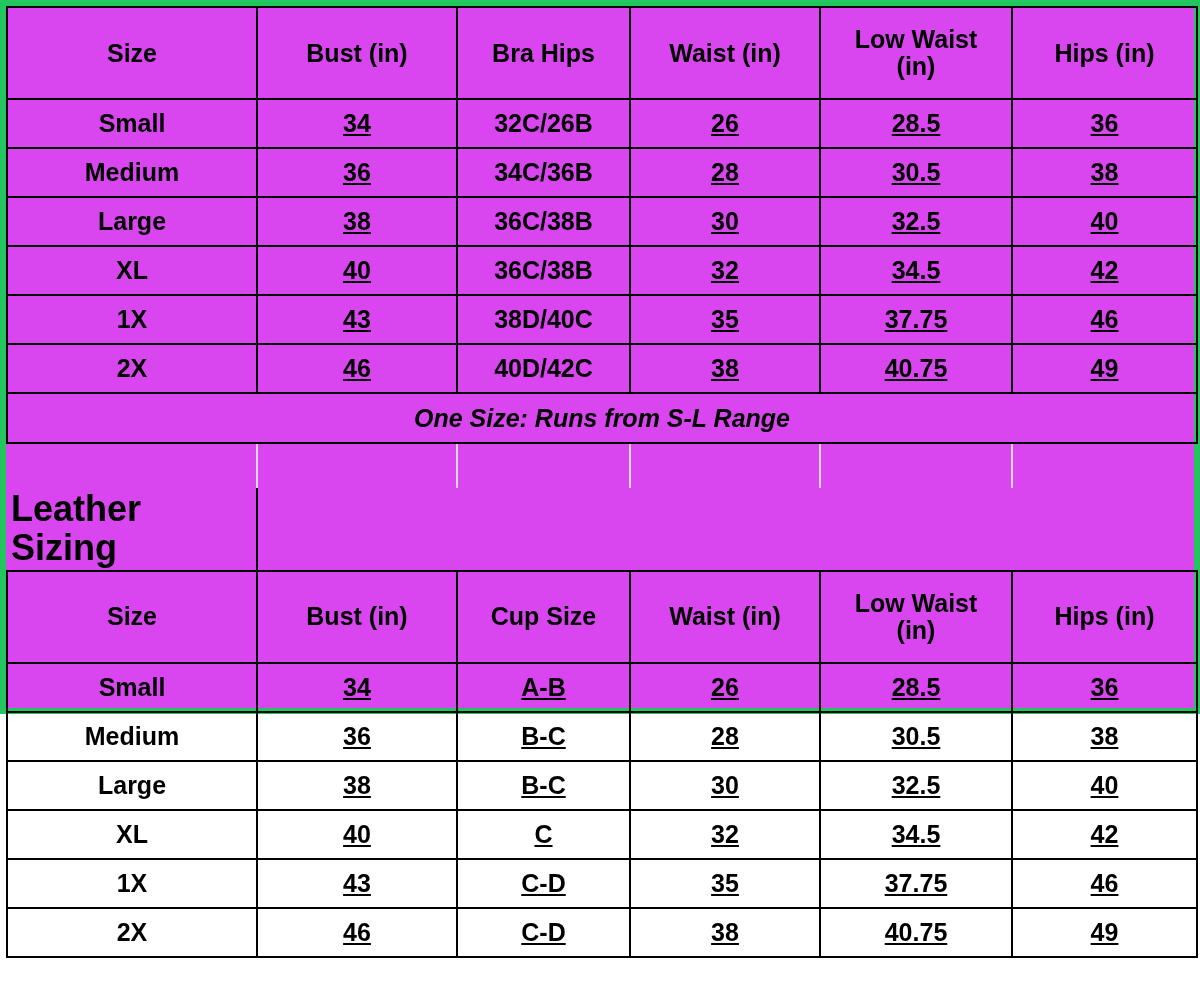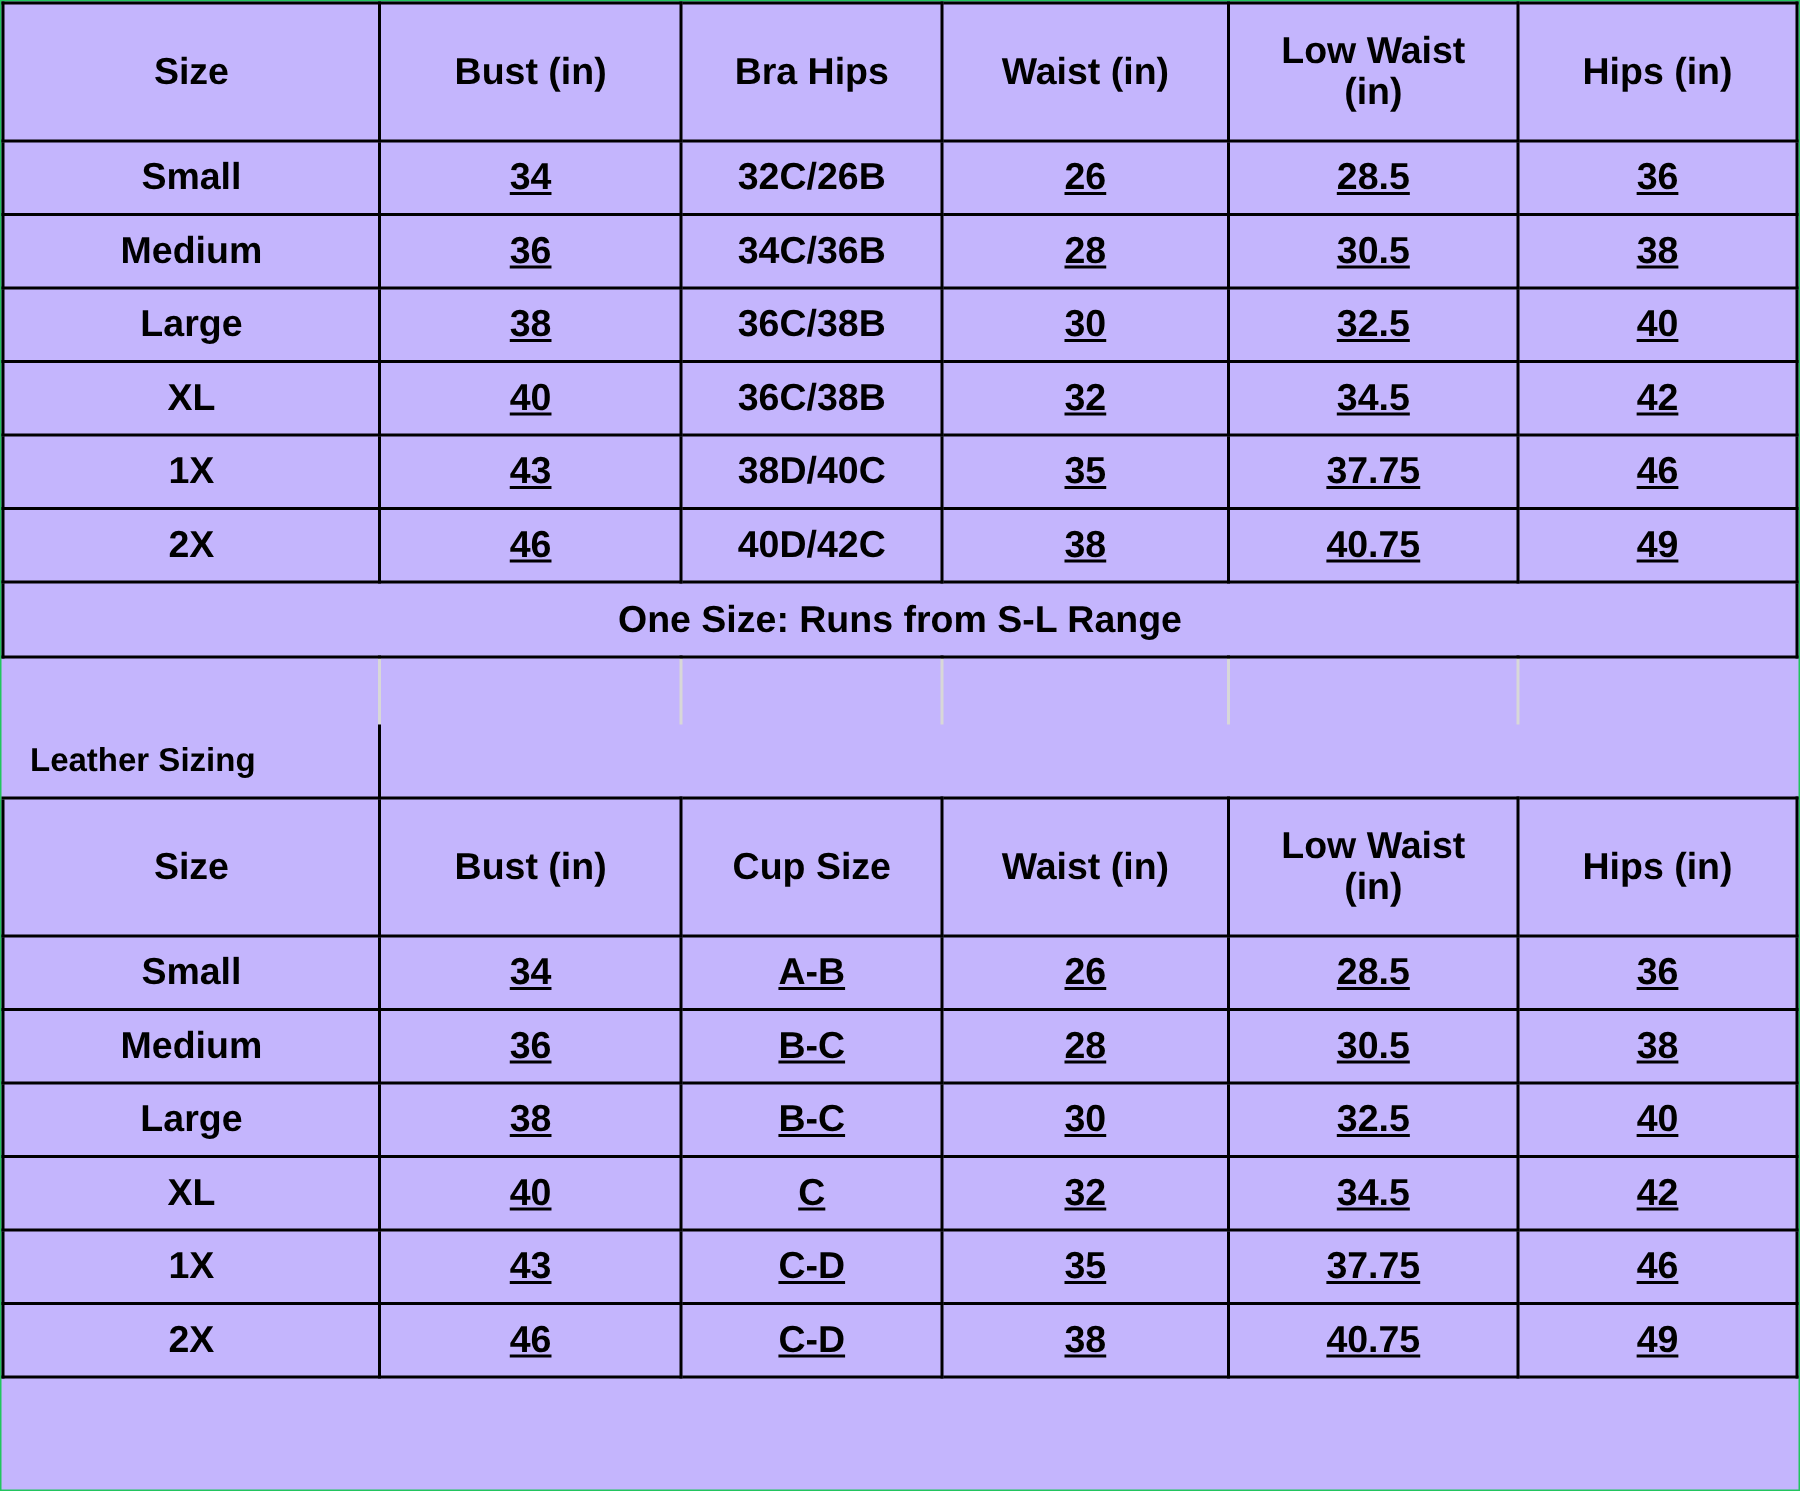--- a/index.html
+++ b/index.html
@@ -9,24 +9,24 @@
   }
   body {
     width: 1200px;
     height: 994px;
     font-family: "Liberation Sans", sans-serif;
     color: #000000;
     overflow: hidden;
   }
   .page {
     width: 1200px;
-    height: 994px;
+    height: 714px;
     box-sizing: border-box;
-    border: 1px solid #22c55e;
-    background: #c4b5fd;
+    border: 6px solid #22c55e;
+    background: #d946ef;
     position: relative;
   }
   table.sizing {
     border-collapse: collapse;
     width: 100%;
     table-layout: fixed;
   }
   table.sizing td {
     border: 2px solid #000000;
     text-align: center;
@@ -58,42 +58,43 @@
     font-size: 26px;
   }
   td.serif-b {
     font-family: "Liberation Serif", serif;
     font-weight: bold;
     font-size: 26px;
     text-decoration: underline;
   }
   td.note {
     font-family: "Liberation Sans", sans-serif;
+    font-style: italic;
     font-weight: bold;
     font-size: 26px;
     height: 44px;
   }
   tr.spacer-row td {
     height: 40px;
     border-left: 2px solid #d8d8d8;
     border-right: 2px solid #d8d8d8;
     border-top: 2px solid #000000;
     border-bottom: none;
   }
   tr.spacer-row td.first {
     border-left: none;
   }
   tr.spacer-row td.last {
     border-right: none;
   }
   tr.section-row td {
     height: 44px;
     text-align: left;
-    padding-left: 18px;
-    font-size: 22px;
+    padding-left: 4px;
+    font-size: 36px;
     border-top: none;
     border-left: none;
     border-right: 2px solid #000000;
     border-bottom: 2px solid #000000;
   }
   tr.section-row td.blank {
     border: none;
   }
 </style>
 </head>

